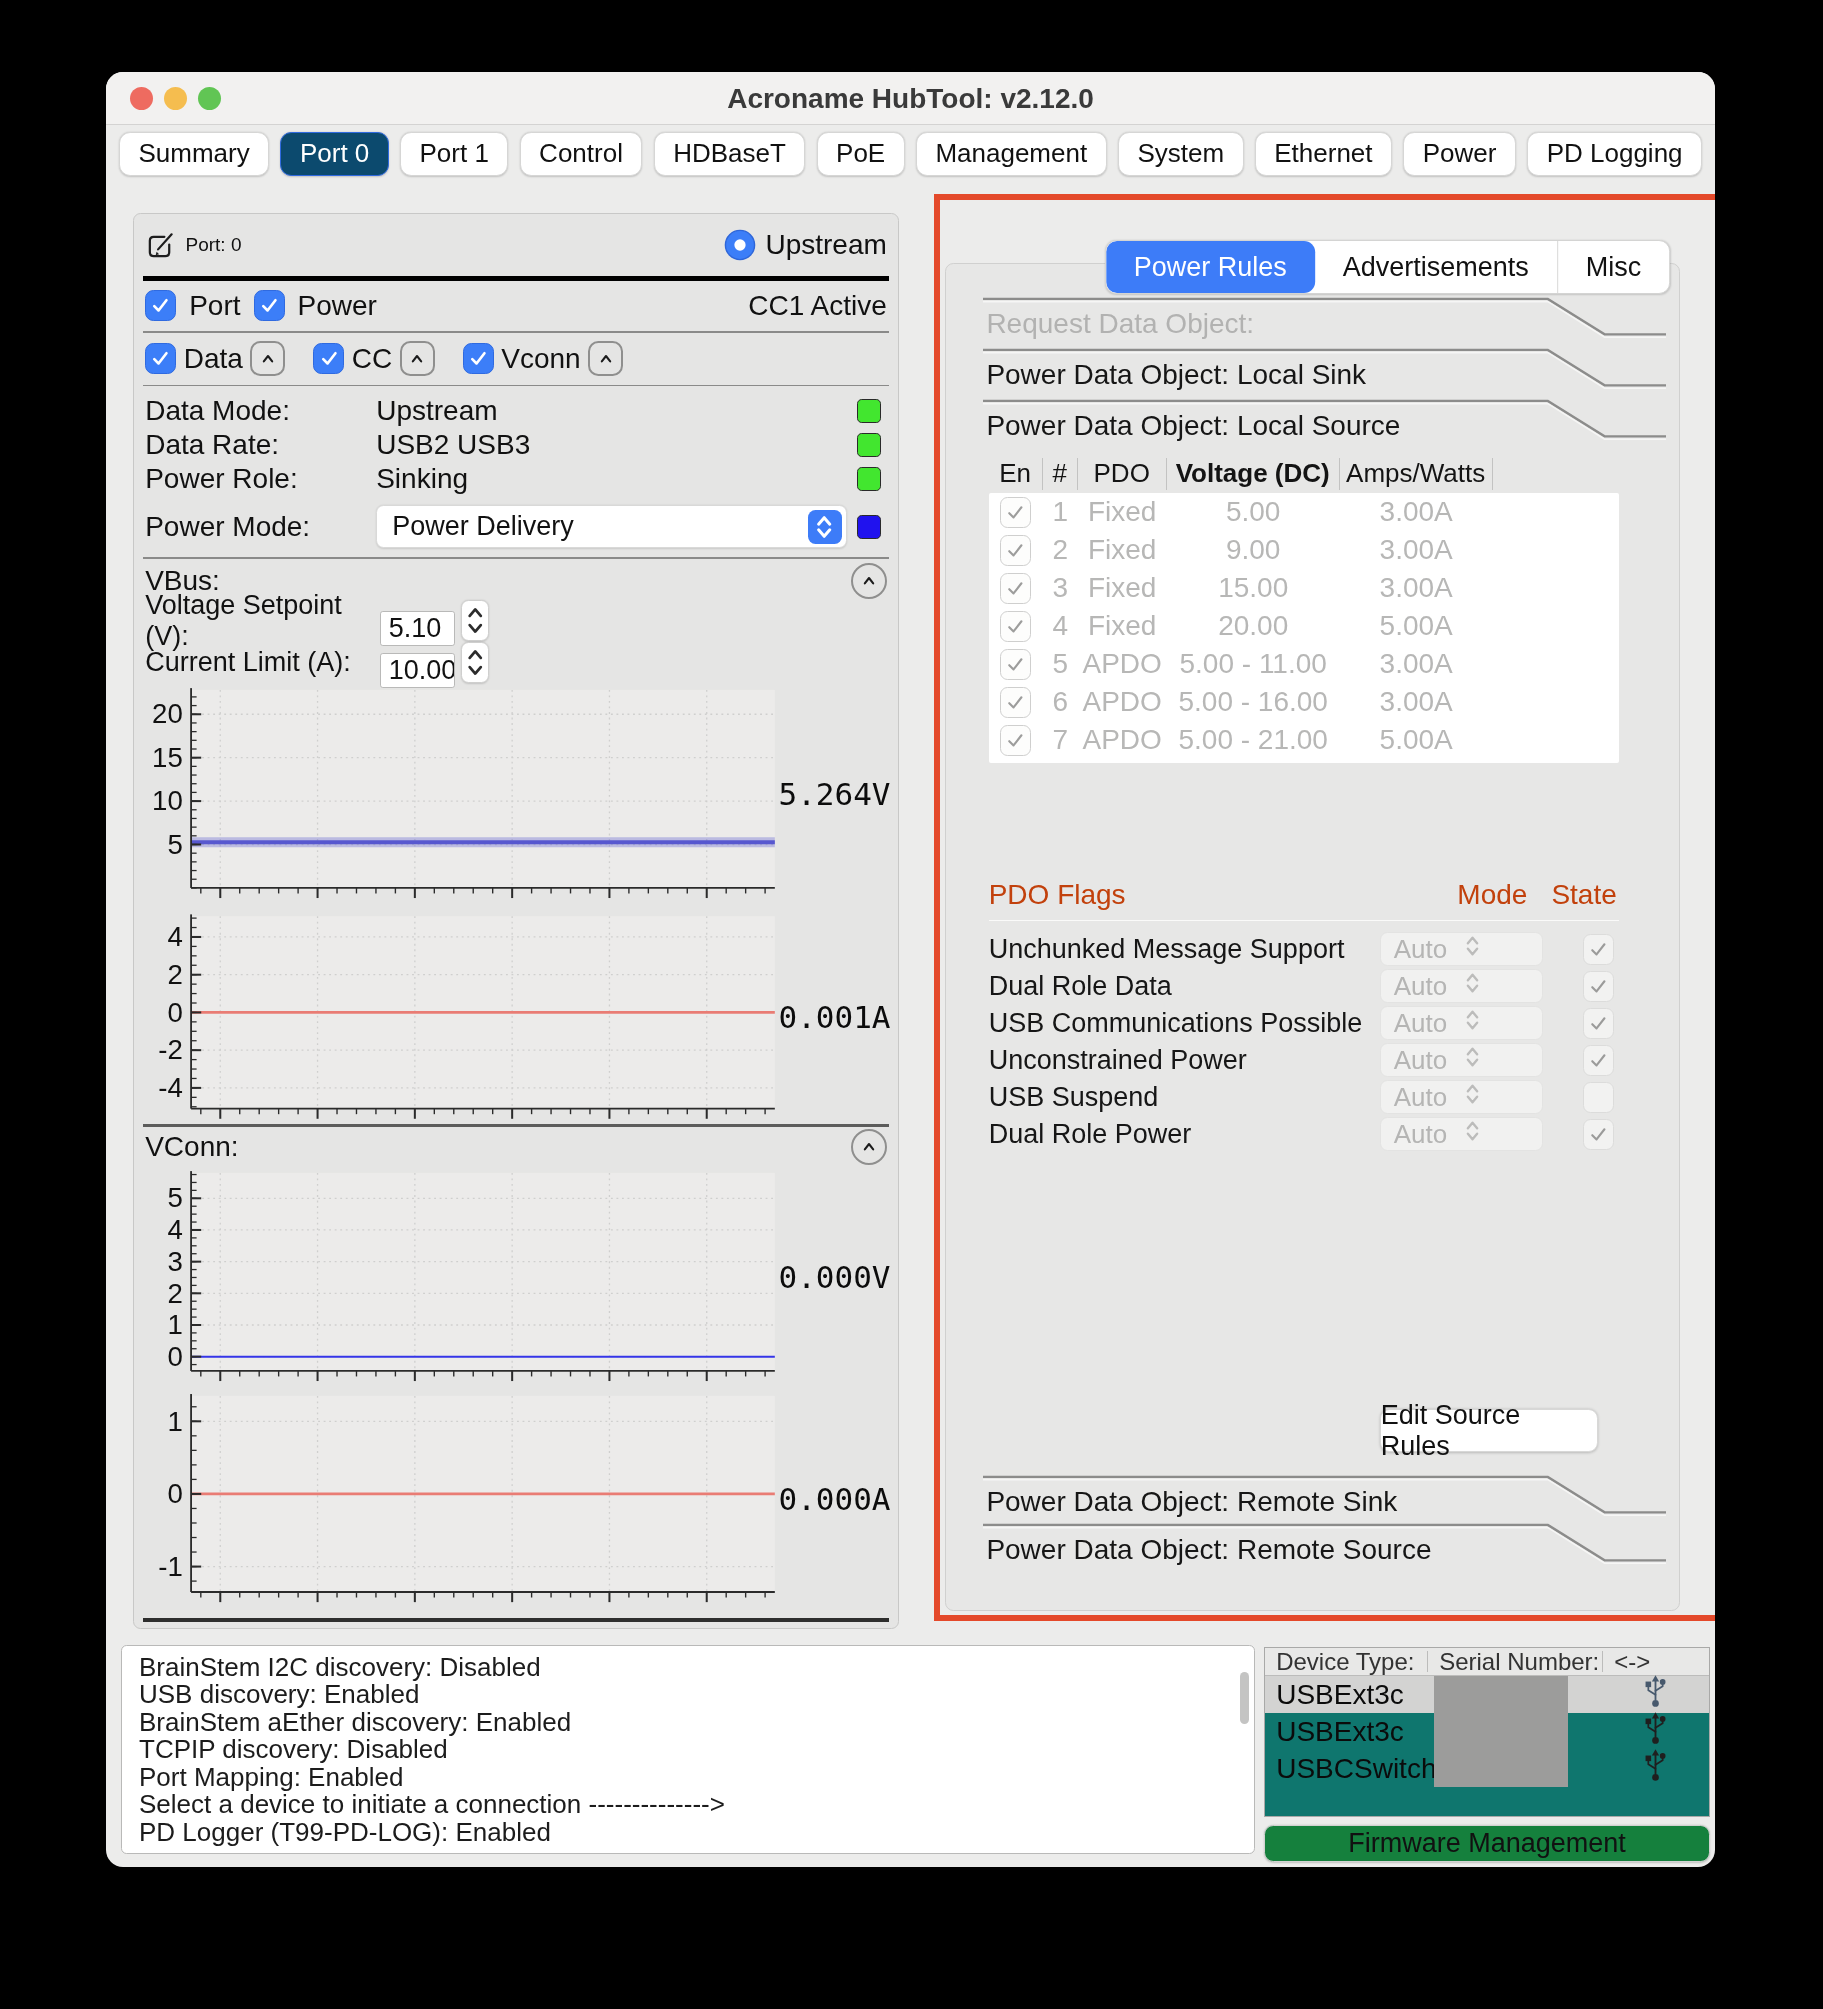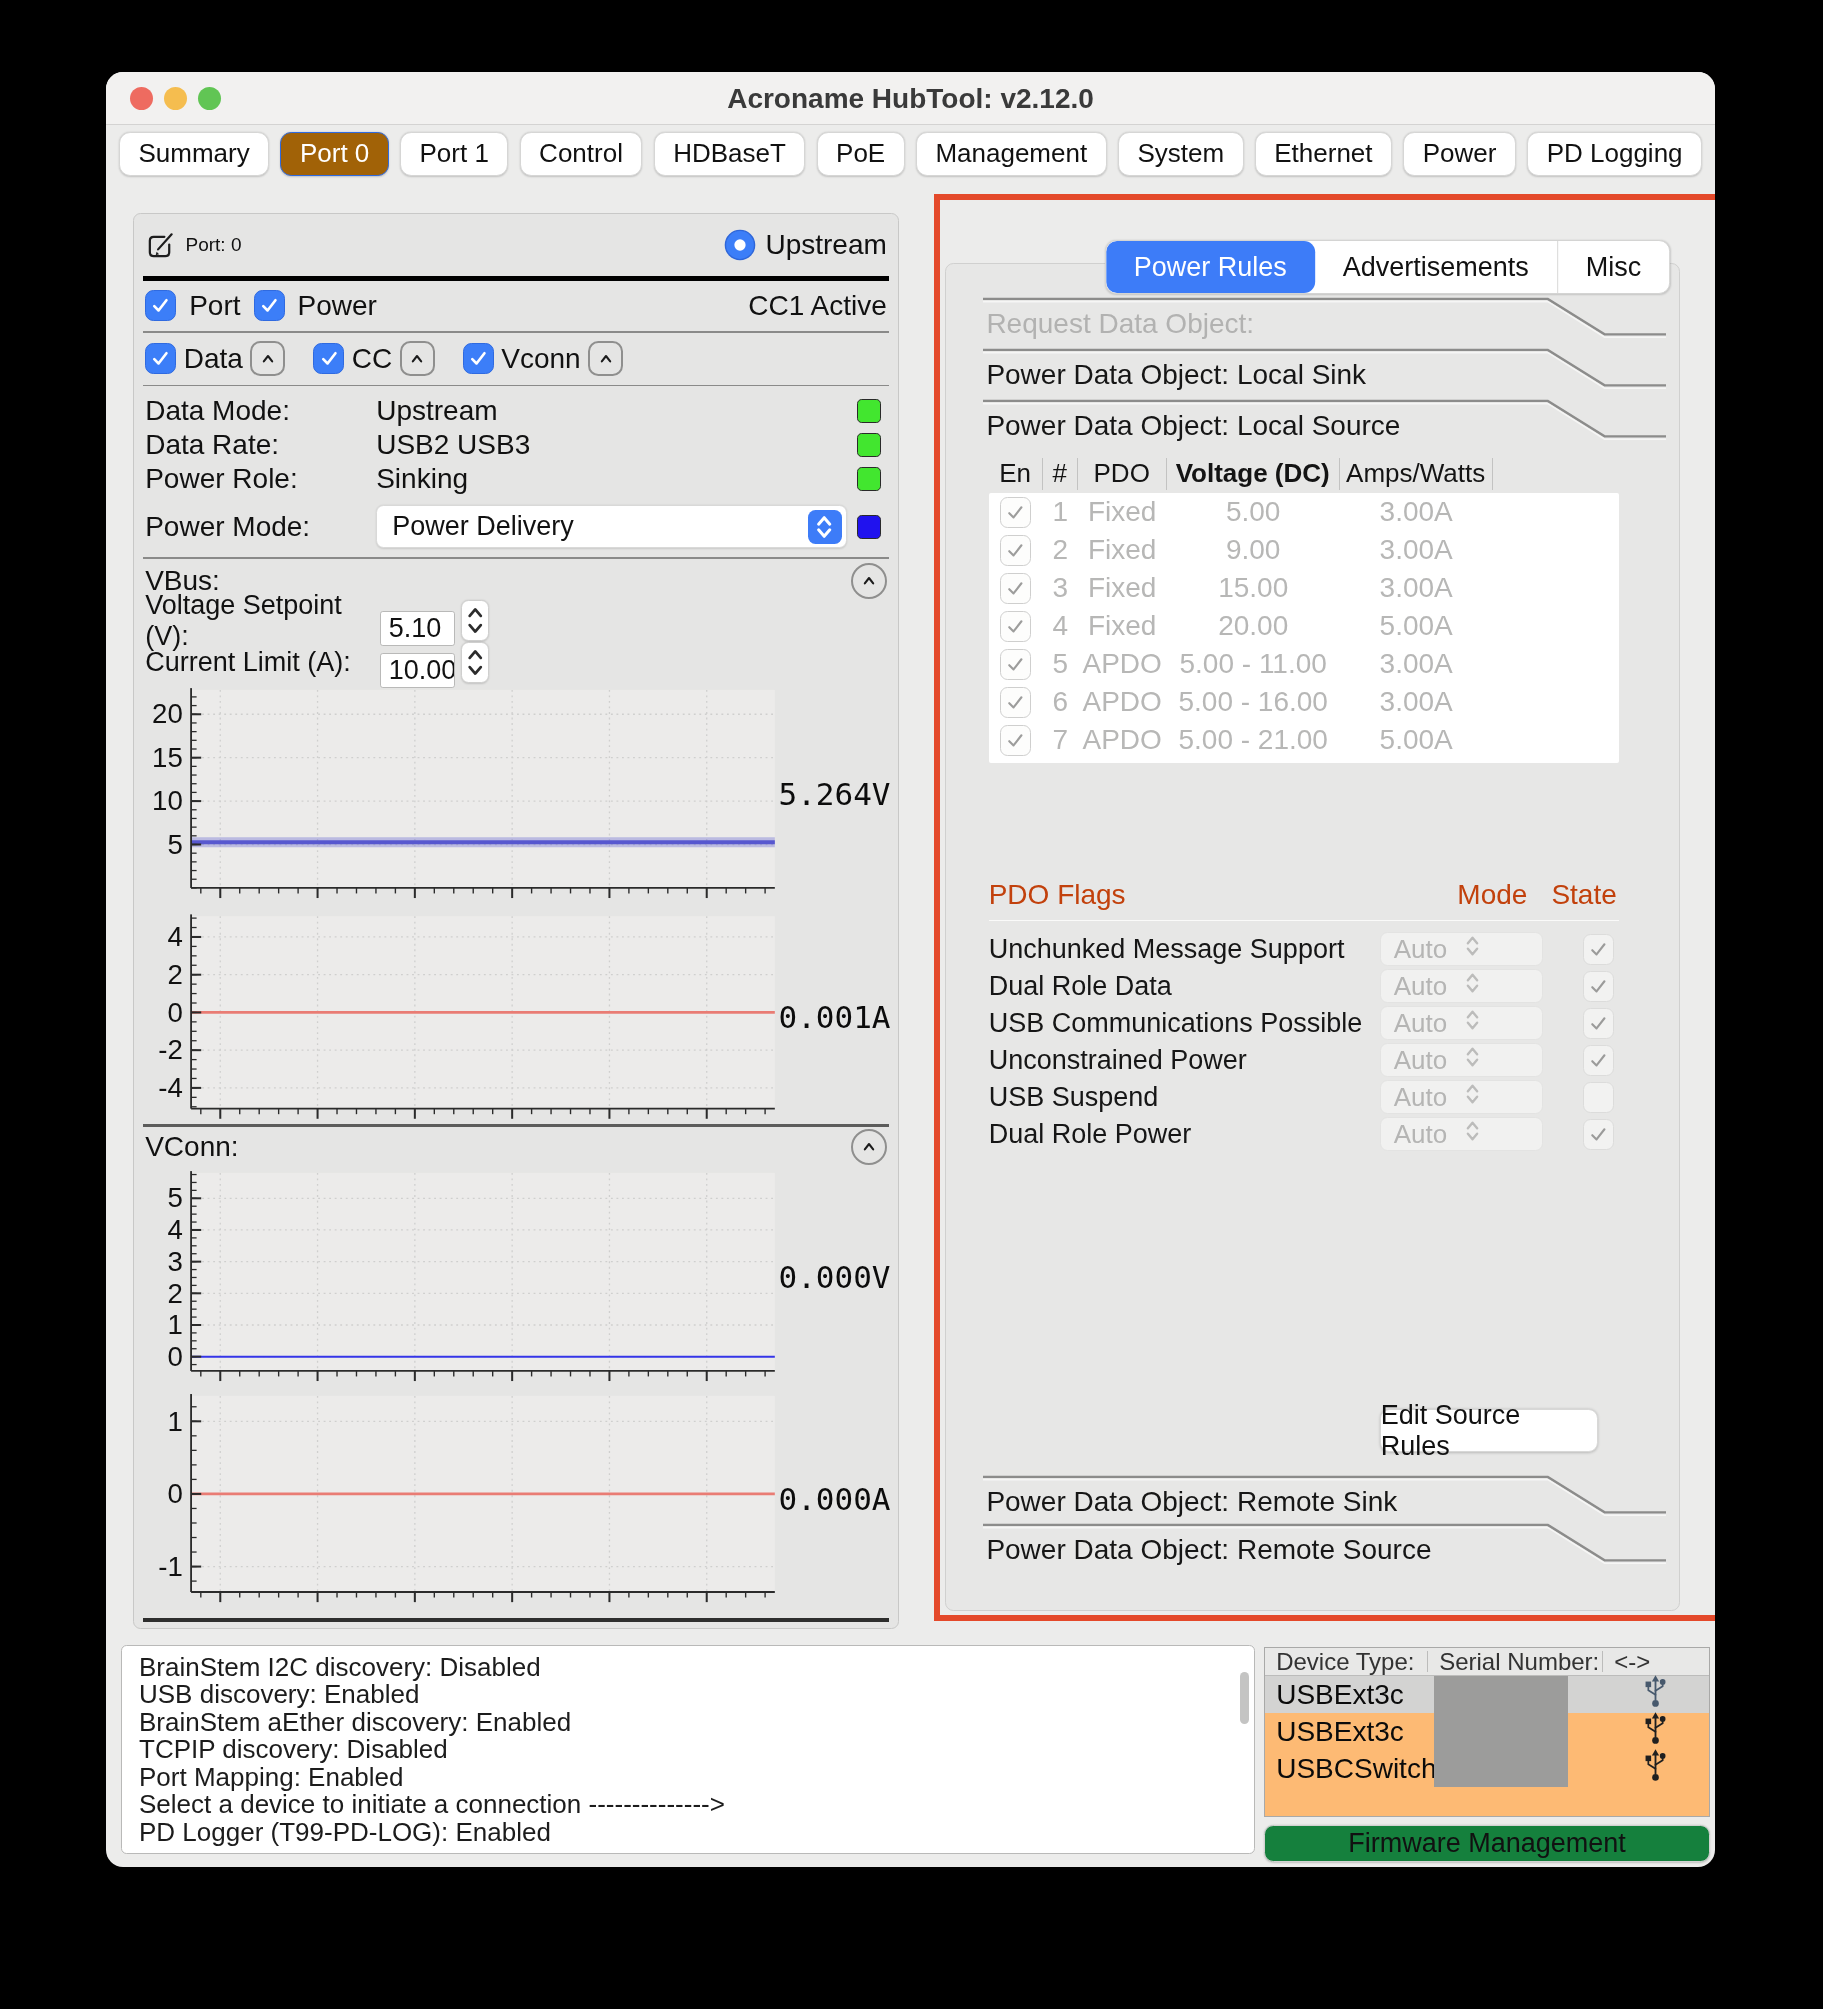--- a/index.html
+++ b/index.html
@@ -17,21 +17,21 @@
   .light.yellow{background:#f5bd4f;}
   .light.green{background:#61c554;}
   .win-title{position:absolute;left:0;right:0;top:0;height:53px;display:flex;
     align-items:center;justify-content:center;font-size:28px;font-weight:bold;color:#3a3a3a;}
 
   
   .tabrow{display:flex;gap:11.2px;margin:6.5px 13px 0 13px;}
   .tab{flex:1 1 auto;height:44px;background:#fff;border:0.9px solid #d6d6d5;border-radius:11.2px;
     box-shadow:0 0.9px 1.9px rgba(0,0,0,.18);display:flex;align-items:center;justify-content:center;
     font-size:26px;color:#111;white-space:nowrap;padding:0 17px;}
-  .tab.active{background:#a16207;border-color:#2f6ae0;color:#fff;}
+  .tab.active{background:#0c4a6e;border-color:#2f6ae0;color:#fff;}
 
   
   .left-panel{position:absolute;left:27px;top:141px;width:766px;height:1416px;
     background:#e5e5e4;border:0.9px solid #c8c8c7;border-radius:7.5px;display:flex;flex-direction:column;
     font-size:28px;color:#111;overflow:hidden;}
   .lp-row{display:flex;align-items:center;padding:0 11.2px;flex:0 0 auto;}
   .lp-h1{height:62px;gap:9.3px;}
   .port-title{font-size:19px;}
   .upstream{margin-left:auto;display:flex;align-items:center;gap:9.3px;}
   .div-black{height:4.7px;background:#000;margin:0 9.3px;flex:0 0 auto;}
@@ -128,21 +128,21 @@
 
   .edit-btn{position:absolute;left:434px;top:1145px;width:218px;height:43px;background:#fff;
     border:0.9px solid #d8d8d7;border-radius:9.3px;box-shadow:0 0.9px 2.8px rgba(0,0,0,.2);
     display:flex;align-items:center;justify-content:center;font-size:27px;color:#111;}
 
   
   .log-box{position:absolute;left:15px;top:1573px;width:1134px;height:209px;background:#fff;
     border:1.9px solid #b9b9b8;border-radius:5.6px;padding:7.5px 17px;font-size:26px;color:#1c1c1c;line-height:27.5px;}
   .log-scroll{position:absolute;right:4.7px;top:26px;width:9.3px;height:52px;border-radius:4.7px;background:#c4c4c3;}
 
-  .dev-panel{position:absolute;left:1158px;top:1575px;width:446px;height:170px;background:#fdba74;
+  .dev-panel{position:absolute;left:1158px;top:1575px;width:446px;height:170px;background:#0f766e;
     border:1.4px solid #a9a9a8;overflow:hidden;}
   .dev-head{height:28px;display:flex;align-items:center;background:#e8e8e7;border-bottom:1.4px solid #bcbcbb;
     font-size:24px;color:#333;}
   .dev-head .dh{padding-left:11.2px;height:20.5px;display:flex;align-items:center;}
   .dev-head .dh+.dh{border-left:1.4px solid #bcbcbb;}
   .dev-row{height:37px;display:flex;align-items:stretch;font-size:28px;color:#0b0b0b;}
   .dev-row.selected{background:#d3d3d2;}
   .dev-type{width:162px;display:flex;align-items:center;padding-left:11.2px;}
   .dev-serial{width:175px;position:relative;}
   .dev-serial .redact{position:absolute;left:6.5px;right:34px;top:0;bottom:0;background:#9c9c9b;}

